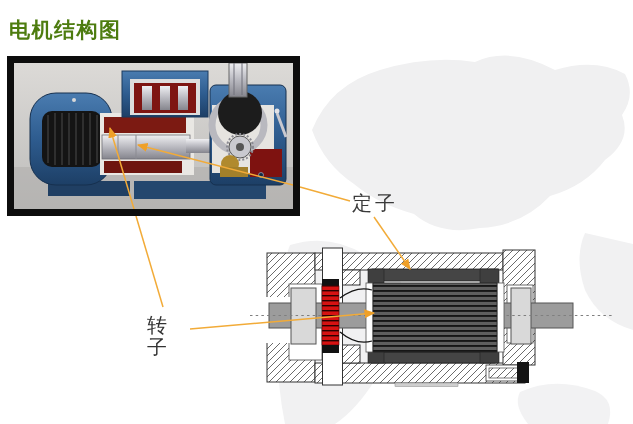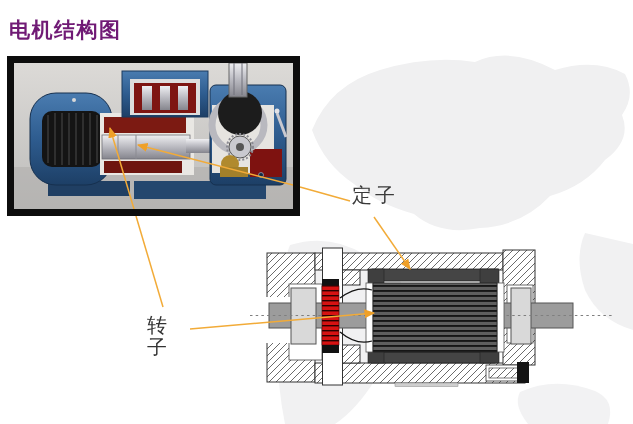--- a/index.html
+++ b/index.html
@@ -4,29 +4,29 @@
 <style>
   html,body{margin:0;padding:0;background:#fff;}
   #stage{
     position:relative;width:633px;height:424px;overflow:hidden;background:#ffffff;
     font-family:"Liberation Sans","DejaVu Sans",sans-serif;
   }
   #stage svg{display:block;}
   .abs{position:absolute;}
   #scene{left:0;top:0;width:633px;height:424px;}
   #page-title{
-    left:9px;top:16px;font-size:21px;font-weight:bold;color:#701a75;
+    left:9px;top:16px;font-size:21px;font-weight:bold;color:#4d7c0f;
     letter-spacing:1.5px;white-space:nowrap;
   }
   #photo-frame{
     left:7px;top:56px;width:279px;height:146px;
     border:7px solid #0d0d0d;background:#c9c8c5;
   }
   .callout{color:#3a3a3a;font-size:20px;line-height:22px;}
-  #stator-label{left:352px;top:184px;letter-spacing:3px;white-space:nowrap;}
+  #stator-label{left:352px;top:192px;letter-spacing:3px;white-space:nowrap;}
   #rotor-label{left:147px;top:314px;width:22px;word-break:break-all;color:#333;}
 </style>
 </head>
 <body>
 
 <div id="stage">
 
   <svg id="scene" class="abs" viewBox="0 0 633 424">
     <defs>
       <pattern id="hatch" width="7" height="7" patternUnits="userSpaceOnUse">

